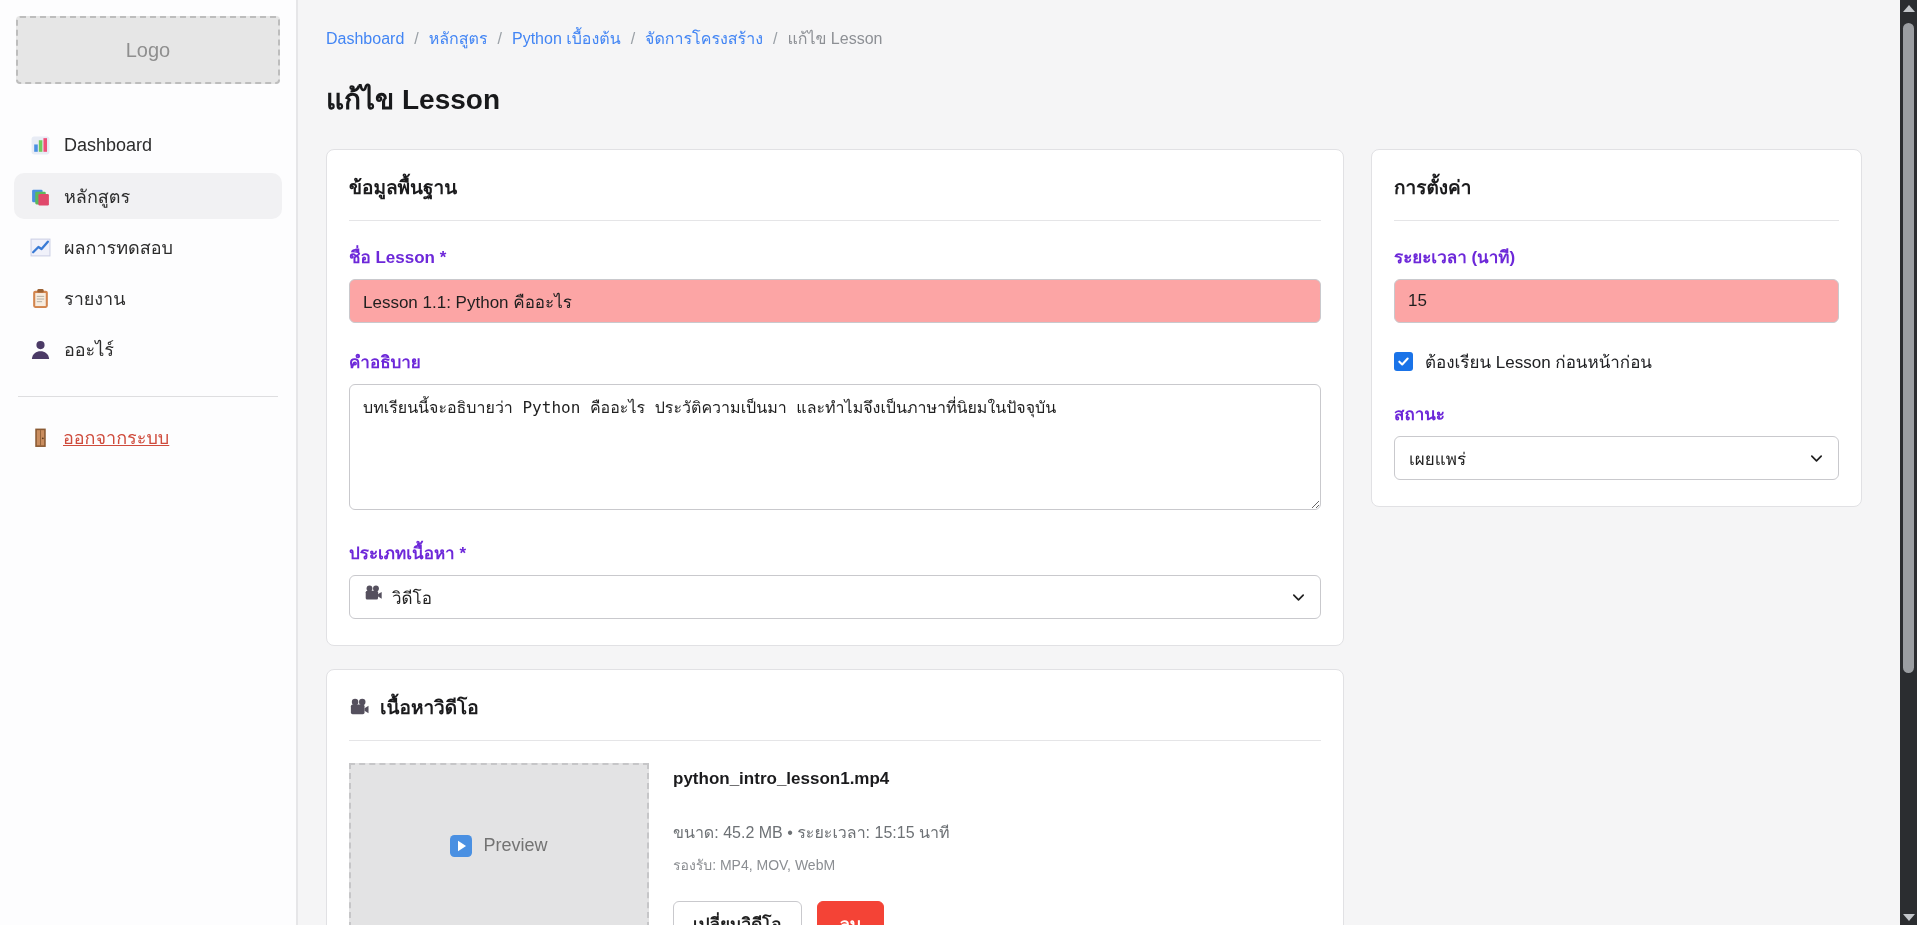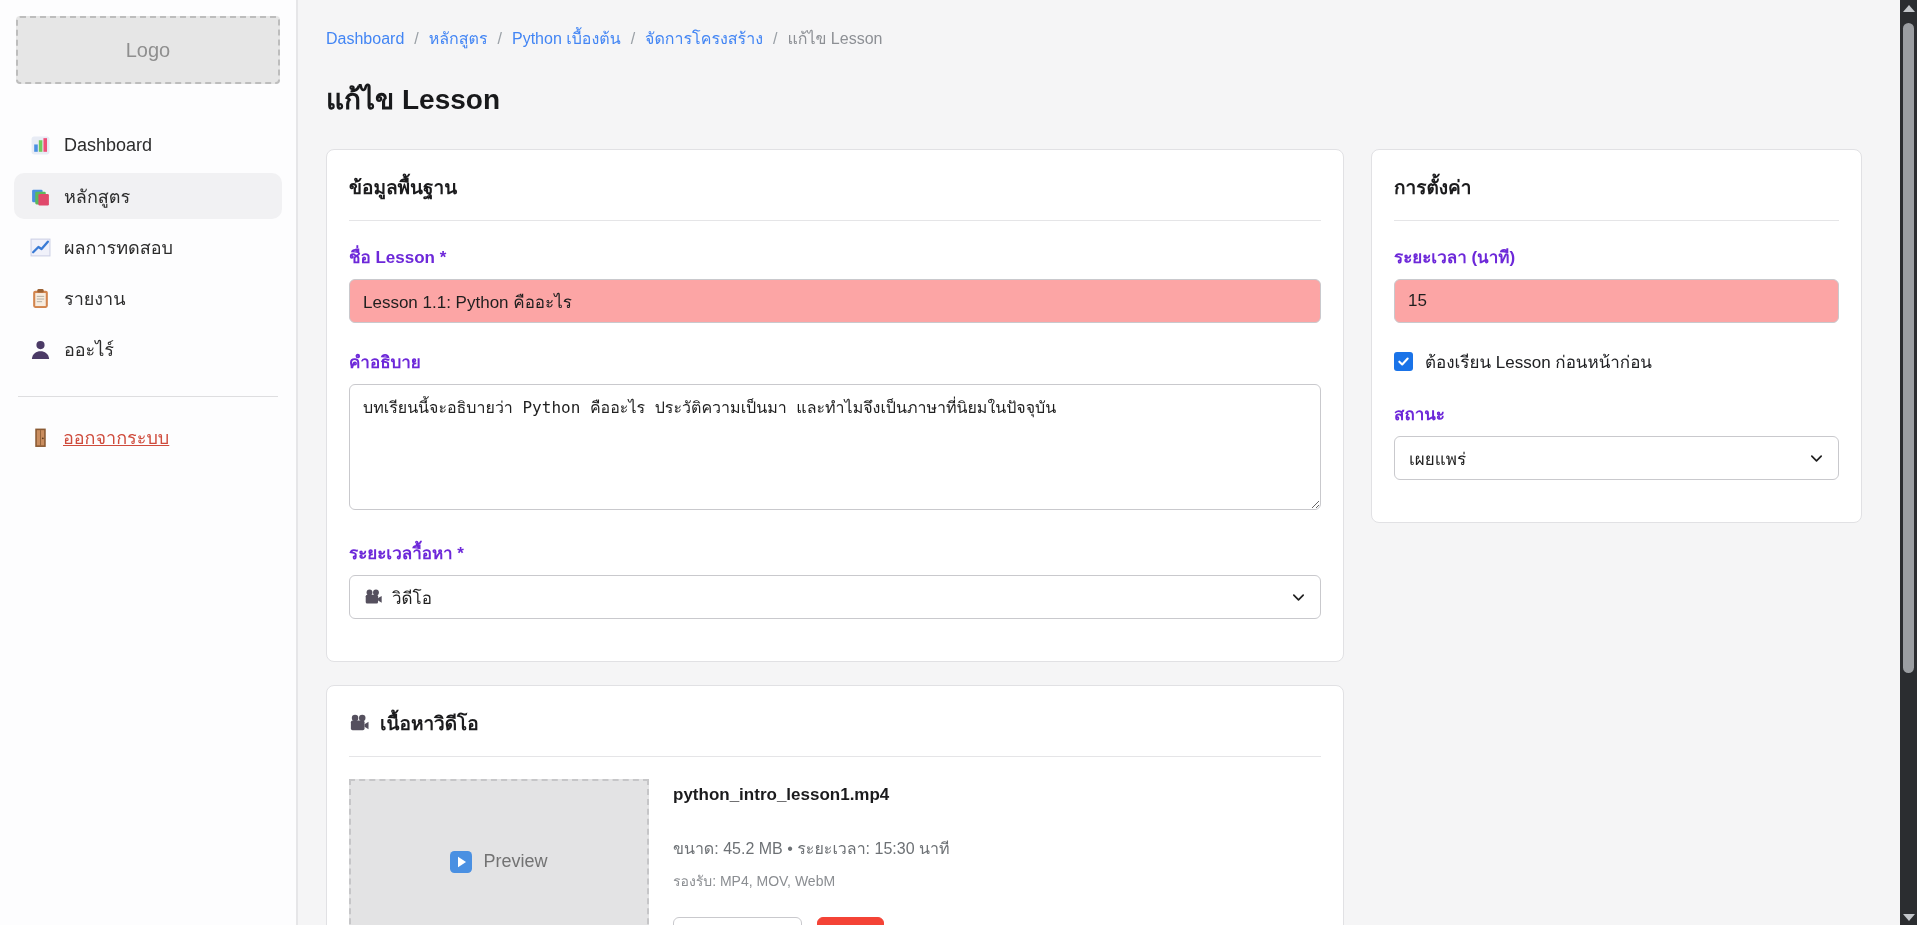--- a/index.html
+++ b/index.html
@@ -88,21 +88,21 @@
   .card-header {
     font-size:19px; font-weight:bold; color:#1b1b1d;
     display:flex; align-items:center; gap:10px;
     margin-bottom:18px;
   }
   .card-divider {
     border:none; border-top:1px solid #e5e5e7;
     margin-bottom:22px;
   }
   .field { margin-bottom:25px; }
-  .field:last-child { margin-bottom:20px; }
+  .field:last-child { margin-bottom:4px; }
   .field-label {
     display:block;
     font-size:17px; font-weight:bold; color:#6d28d9;
     margin-bottom:9px;
   }
   .text-input {
     width:100%; height:44px;
     border:1px solid #c9c9cd; border-radius:6px;
     padding:16px 13px;
     font-size:17px; color:#1f1f1f;
@@ -121,21 +121,21 @@
   }
   .fake-select {
     width:100%; height:44px;
     border:1px solid #c9c9cd; border-radius:6px;
     background:#fff;
     display:flex; align-items:center;
     padding:0 14px;
     font-size:17px;
     cursor:pointer;
   }
-  .fake-select .select-text { flex:1 1 auto; display:flex; align-items:center; gap:9px; }
+  .fake-select .select-text { flex:1 1 auto; display:flex; align-items:flex-start; gap:9px; }
   .chevron { width:15px; height:15px; flex-shrink:0; }
 
   .checkbox-row {
     display:flex; align-items:center; gap:12px;
     margin-bottom:25px;
     cursor:pointer;
   }
   .checkbox-box {
     width:19px; height:19px;
     background:#1a73e8;
@@ -331,21 +331,21 @@
           <label class="field-label">ชื่อ Lesson *</label>
           <input class="text-input" type="text" value="Lesson 1.1: Python คืออะไร" style="">
         </div>
 
         <div class="field">
           <label class="field-label">คำอธิบาย</label>
           <textarea class="textarea-input" style="">บทเรียนนี้จะอธิบายว่า Python คืออะไร ประวัติความเป็นมา และทำไมจึงเป็นภาษาที่นิยมในปัจจุบัน</textarea>
         </div>
 
         <div class="field">
-          <label class="field-label">ระยะเวลาื้อหา *</label>
+          <label class="field-label">ประเภทเนื้อหา *</label>
           <div class="fake-select">
             <span class="select-text">
               <span class="menu-icon" style="width:19px;height:19px;">
                 <svg viewBox="0 0 20 20" fill="#55505e">
                     <circle cx="5.8" cy="4.8" r="3.1"></circle>
                     <circle cx="12.6" cy="4.8" r="3.1"></circle>
                     <rect x="1.8" y="7.2" width="13" height="9.2" rx="1.6"></rect>
                     <path d="M14.8 10.6 L18.6 8.4 v7 l-3.8-2.2z"></path>
                   </svg>
               </span>
@@ -380,21 +380,21 @@
               <svg viewBox="0 0 20 20">
                   <rect width="20" height="20" rx="4" fill="#4a90e2"></rect>
                   <path d="M7.3 5.3 L14.6 10 L7.3 14.7z" fill="#ffffff"></path>
                 </svg>
             </span>
             <span class="preview-text">Preview</span>
           </div>
 
           <div class="video-info">
             <div class="video-filename">python_intro_lesson1.mp4</div>
-            <div class="video-meta">ขนาด: 45.2 MB • ระยะเวลา: 15:30 นาที</div>
+            <div class="video-meta">ขนาด: 45.2 MB • ระยะเวลา: 15:15 นาที</div>
             <div class="video-formats">รองรับ: MP4, MOV, WebM</div>
             <div class="btn-row">
               <button class="btn btn-outline">เปลี่ยนวิดีโอ</button>
               <button class="btn btn-danger">ลบ</button>
             </div>
           </div>
         </div>
       </section>
     </div>
 

